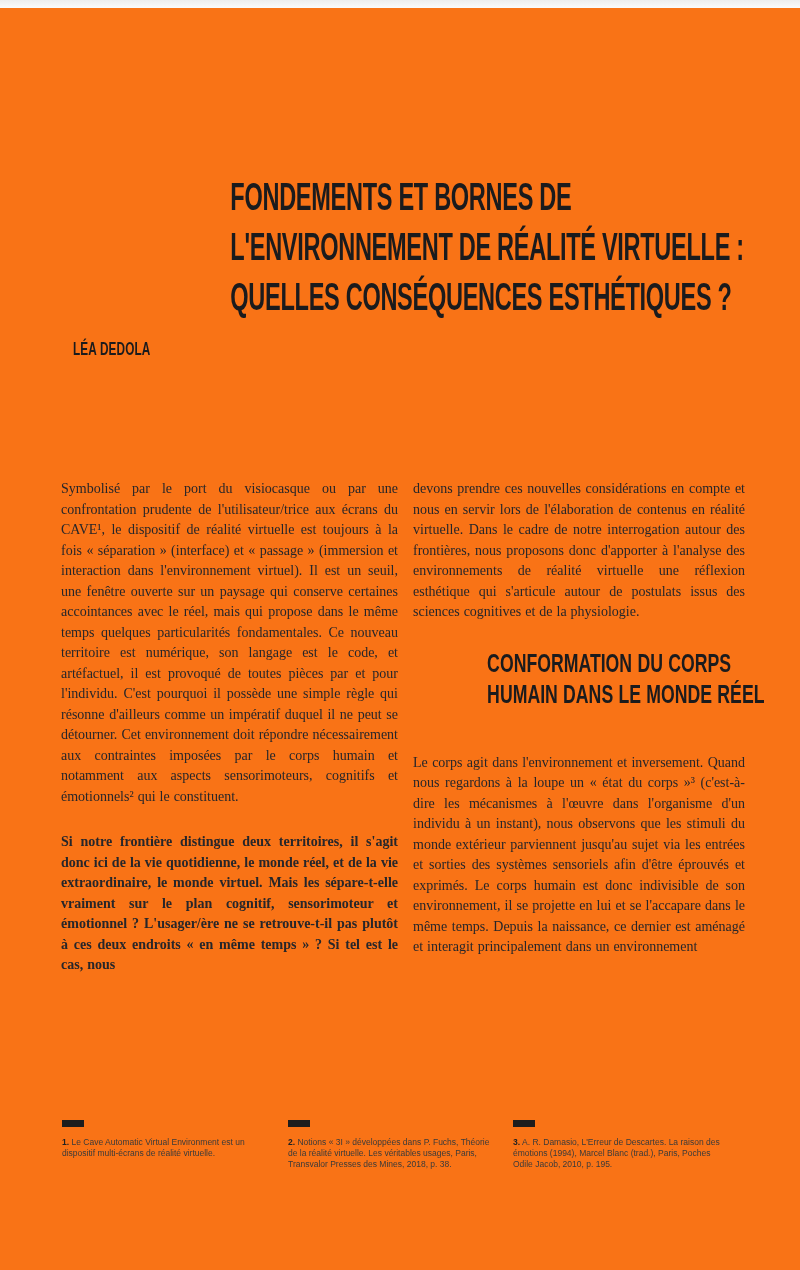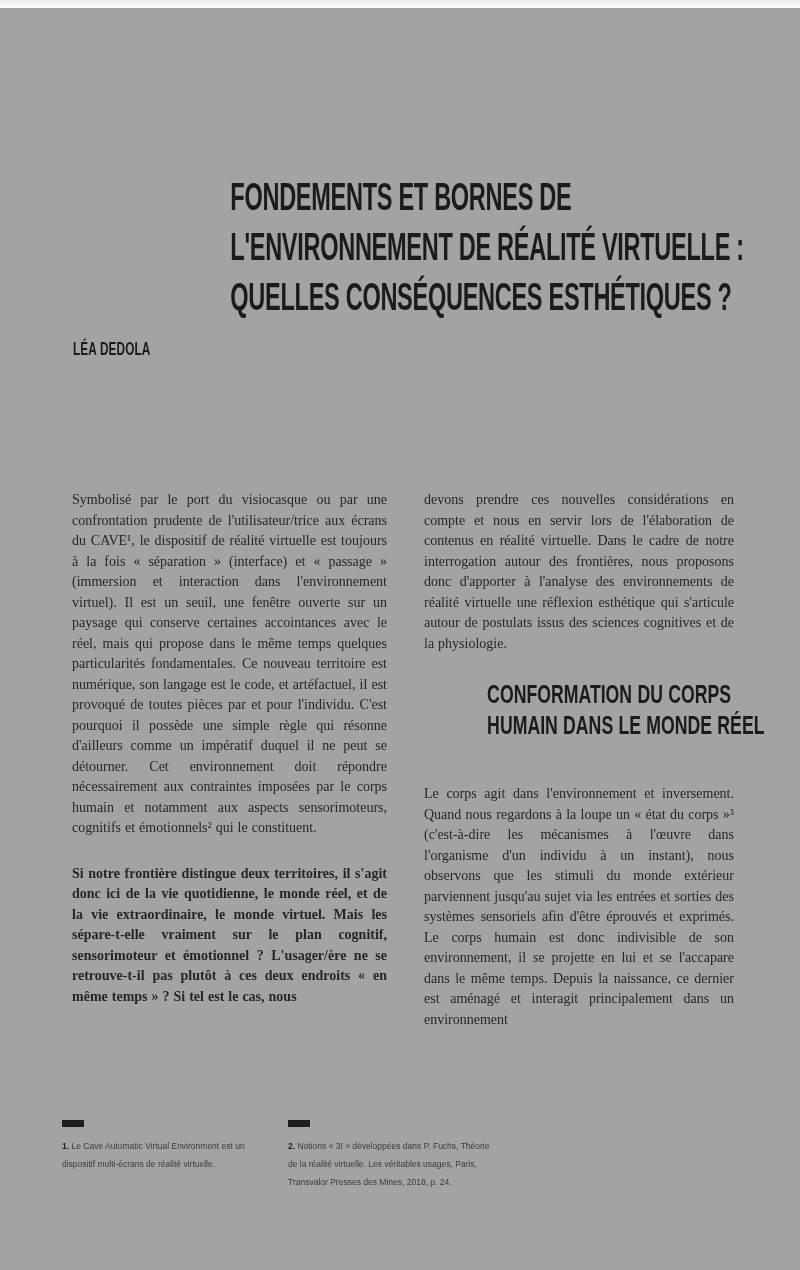--- a/index.html
+++ b/index.html
@@ -4,21 +4,21 @@
 <style>
   html,body{margin:0;padding:0;}
   body{
     width:800px;height:1270px;
     background:#ffffff;
     font-family:"Liberation Serif",serif;
     color:#26262a;
     position:relative;
     overflow:hidden;
   }
-  .page{position:absolute;inset:0;background:#a3a3a3;}
+  .page{position:absolute;inset:0;background:#f97316;}
   .top-edge{
     position:absolute;left:0;top:0;width:800px;height:8px;
     background:linear-gradient(#ededed,#fbfbfb);
   }
   
   .condensed{
     font-family:"Liberation Sans",sans-serif;
     font-weight:700;
     color:#1b1b1d;
     transform-origin:0 0;
@@ -40,35 +40,35 @@
   
   .col{
     position:absolute;top:479px;
     font-size:14px;line-height:20.5px;
     text-align:justify;
     word-spacing:0.5px;
     color:#26262a;
   }
   .col-left{left:61px;width:337px;}
   .col-right{left:413px;width:332px;}
-  .col p{margin:11px;}
+  .col p{margin:0;}
   .col p + p{margin-top:25px;font-weight:bold;}
   .section-heading{
     margin:25px 0 43px 25px;
   }
   .section-heading .heading-line{
     font-size:26px;
     line-height:31px;
     transform:scaleX(0.68);
   }
   
   .footnote{
     position:absolute;top:1120px;
     font-family:"Liberation Sans",sans-serif;
-    font-size:8.5px;line-height:18px;
+    font-size:8.5px;line-height:11px;
     color:#3a3a3a;
   }
   .fn-1{left:62px;width:205px;}
   .fn-2{left:288px;width:205px;}
   .fn-3{left:513px;width:215px;}
   .fn-rule{
     width:22px;height:7px;
     background:#1d1d1d;
     margin-bottom:10px;
   }
@@ -105,17 +105,22 @@
 
   <div class="footnote fn-1">
     <div class="fn-rule"></div>
     <span class="fn-num">1.</span>
     <span>Le Cave Automatic Virtual Environment est un dispositif multi-écrans de réalité virtuelle.</span>
   </div>
 
   <div class="footnote fn-2">
     <div class="fn-rule"></div>
     <span class="fn-num">2.</span>
-    <span>Notions « 3I » développées dans P. Fuchs, Théorie de la réalité virtuelle. Les véritables usages, Paris, Transvalor Presses des Mines, 2018, p. 24.</span>
+    <span>Notions « 3I » développées dans P. Fuchs, Théorie de la réalité virtuelle. Les véritables usages, Paris, Transvalor Presses des Mines, 2018, p. 38.</span>
   </div>
 
+  <div class="footnote fn-3">
+    <div class="fn-rule"></div>
+    <span class="fn-num">3.</span>
+    <span>A. R. Damasio, L'Erreur de Descartes. La raison des émotions (1994), Marcel Blanc (trad.), Paris, Poches Odile Jacob, 2010, p. 195.</span>
+  </div>
 
 </div>
 
 </body></html>

